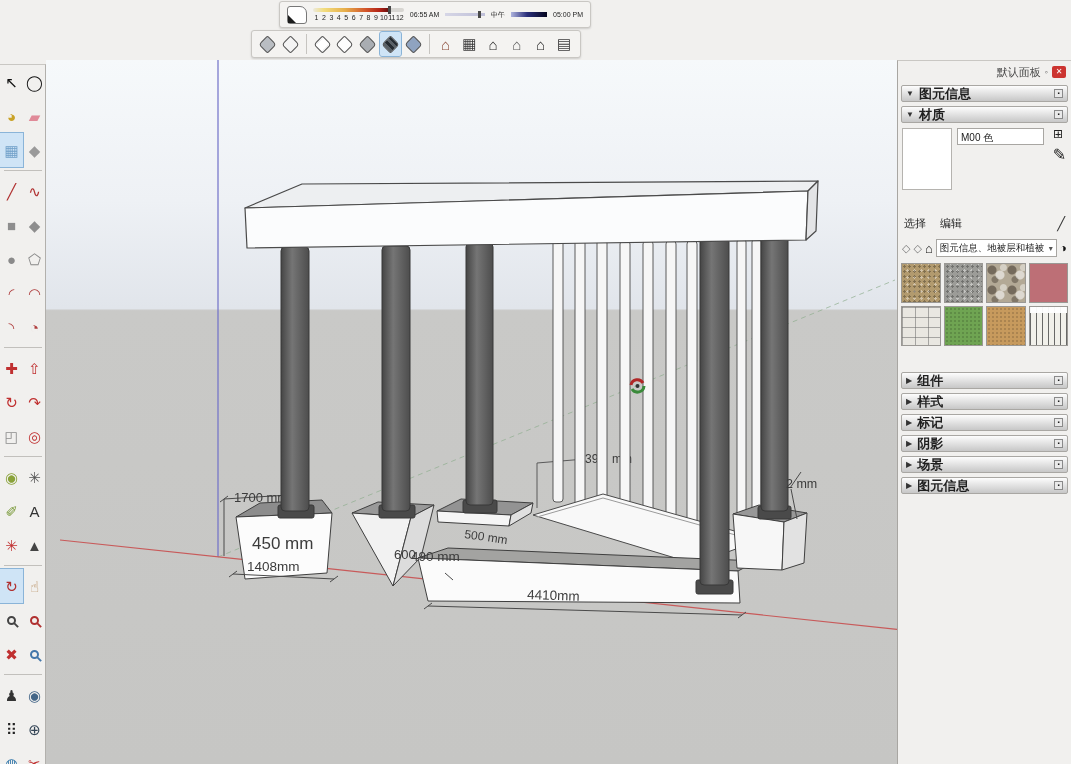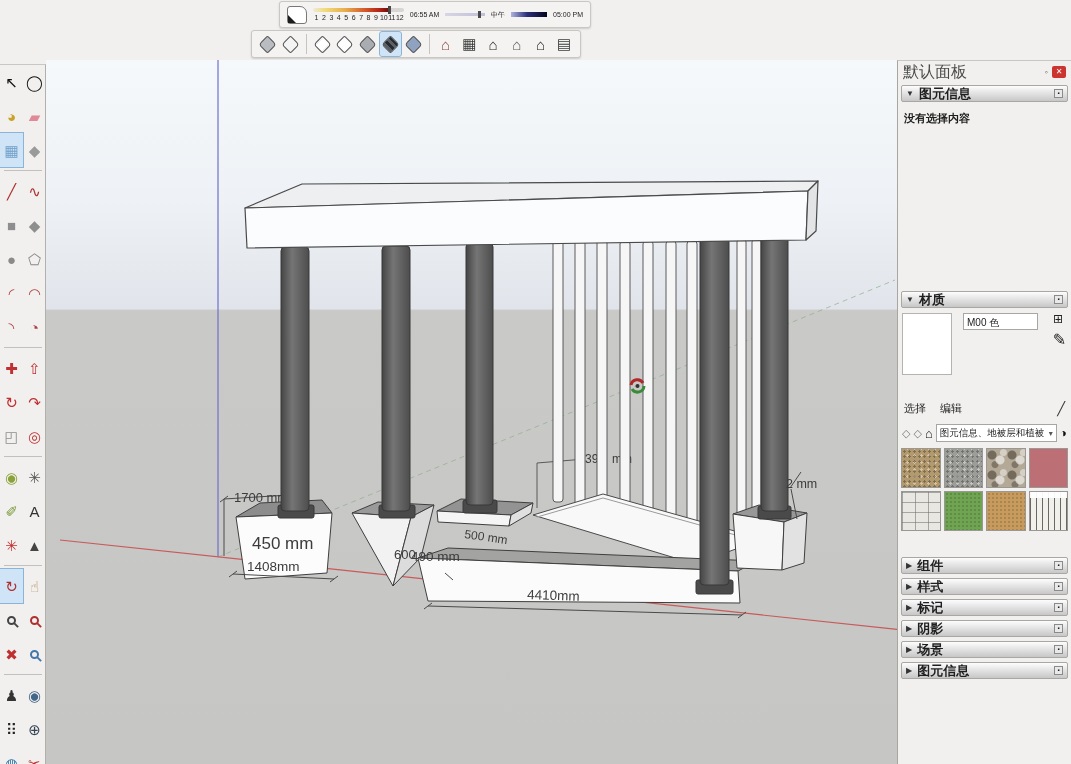--- a/index.html
+++ b/index.html
@@ -47,30 +47,30 @@
   
   #viewport { position:absolute; left:46px; top:60px; width:851px; height:704px;
     background:linear-gradient(180deg,#f6f9fb 0%,#eef1f5 20%,#e1e5eb 35.3%,#c9c9c7 35.6%,#c6c6c4 100%); }
   #model { position:absolute; left:0; top:0; }
   #model text { font-family:"Liberation Sans","DejaVu Sans",sans-serif; fill:#3c3c3c; }
 
   
   #right-panel { position:absolute; left:897px; top:60px; width:174px; height:704px; background:#f1f0ee;
                  border-left:1px solid #a8a6a2; border-top:1px solid #c9c7c3; padding:2px 3px; color:#222; }
   .panel-title-row { display:flex; align-items:center; height:18px; padding:0 2px; gap:4px; }
-  .panel-title { flex:1; font-size:16px; color:#4a4a4a; }
+  .panel-title { flex:1; font-size:11px; color:#4a4a4a;text-align:right; }
   .pin-ico { font-size:9px; color:#555; }
   .close-btn { width:14px; height:12px; background:#cc3430; color:#fff; font-size:8px; line-height:12px; text-align:center; border-radius:2px; }
   .sec-header { height:17px; background:linear-gradient(#fdfdfd,#c7c7c7); border:1px solid #a9a7a3; border-radius:2px;
                 display:flex; align-items:center; padding:0 4px; gap:5px; margin-top:4px; }
   .sec-title { flex:1; font-size:13px; font-weight:bold; color:#1f1f1f; }
   .tri { font-size:8px; color:#333; }
   .sq-btn { width:9px; height:9px; border:1px solid #8a8a8a; background:#e9e9e9; font-size:6px; line-height:7px; text-align:center; color:#111; }
   .entity-empty { font-size:11px; font-weight:bold; color:#1f1f1f; padding:9px 3px 0 3px; height:185px; }
-  .mat-row { display:flex; margin-top:5px; gap:11px; padding:0 1px; }
+  .mat-row { display:flex; margin-top:5px; gap:5px; padding:0 1px; }
   .mat-preview { width:50px; height:62px; background:#fff; border:1px solid #b5b3af; }
   .mat-name { flex:1; height:17px; background:#fff; border:1px solid #a8a6a2; font-size:10px; padding:2px 3px; color:#222; }
   .mat-btn-col { display:flex; flex-direction:column; align-items:center; gap:6px; width:18px; }
   .mat-btn1 { font-size:12px; color:#222; line-height:1; }
   .mat-btn2 { font-size:16px; color:#222; line-height:1; transform:rotate(90deg); }
   .tabs-row { display:flex; gap:14px; align-items:center; margin-top:26px; padding:0 3px; }
   .tab { font-size:11px; color:#1f1f1f; }
   .dropper { margin-left:auto; font-size:13px; font-weight:bold; color:#333; }
   .nav-row { display:flex; align-items:center; gap:3px; margin-top:8px; padding:0 1px; }
   .nav-ico { font-size:11px; color:#777; }
@@ -400,21 +400,20 @@
     <span class="panel-title">默认面板</span>
     <span class="pin-ico">◦</span>
     <span class="close-btn">✕</span>
   </div>
 
   <div class="sec-header">
     <span class="tri">▼</span>
     <span class="sec-title">图元信息</span>
     <span class="sq-btn">▪</span>
   </div>
-  <div class="entity-empty">没有选择内容</div>
 
   <div class="sec-header">
     <span class="tri">▼</span>
     <span class="sec-title">材质</span>
     <span class="sq-btn">▪</span>
   </div>
   <div class="mat-row">
     <div class="mat-preview"></div>
     <div class="mat-name">M00 色</div>
     <div class="mat-btn-col">

